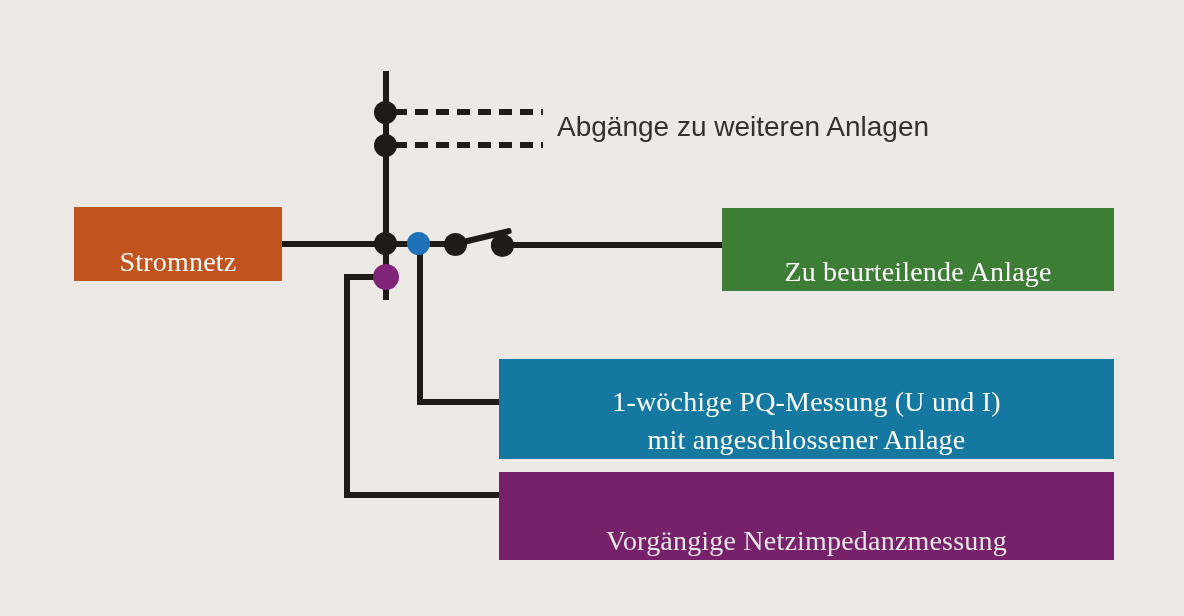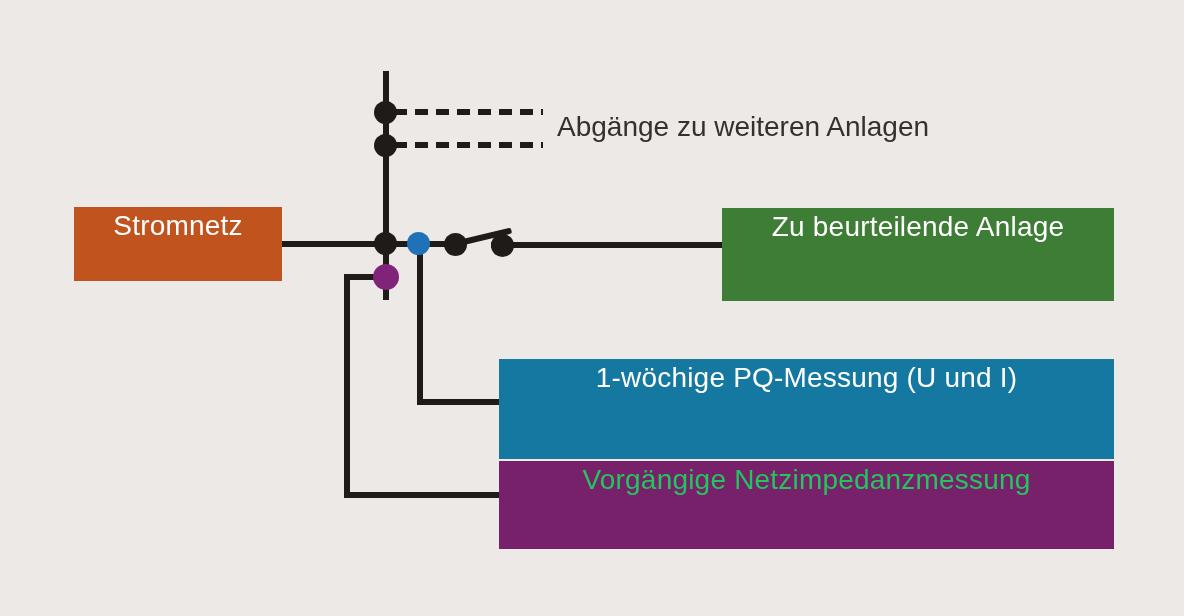--- a/index.html
+++ b/index.html
@@ -46,25 +46,26 @@
     transform: rotate(-13.5deg);
     border-radius: 0 2px 2px 0;
   }
 
   
   .box {
     position: absolute;
     display: flex;
     flex-direction: column;
     align-items: center;
-    justify-content: flex-start;
+    justify-content: flex-end;
     text-align: center;
     font-size: 28px;
     line-height: 38px;
     letter-spacing: 0.2px;
+    font-family: Liberation Serif, serif;
   }
 
   .annotation {
     position: absolute;
     font-size: 28px;
     line-height: 40px;
     white-space: nowrap;
   }
 </style>
 </head>
@@ -98,25 +99,26 @@
   <div class="dot" style="left: 373px; top: 264px; width: 26px; height: 26px; background-color: rgb(127, 36, 120);"></div>
 
   <div class="dot" style="left: 444px; top: 233px; width: 23px; height: 23px; background-color: rgb(30, 27, 25);"></div>
   <div class="dot" style="left: 491px; top: 234px; width: 23px; height: 23px; background-color: rgb(30, 27, 25);"></div>
   <div class="blade" style="left:455px; top:241px; width:58px;"></div>
 
   <div class="box" style="left: 74px; top: 207px; width: 208px; height: 74px; background-color: rgb(192, 83, 30); color: rgb(255, 255, 255);">
     <span>Stromnetz</span>
   </div>
 
-  <div class="box" style="left: 722px; top: 208px; width: 392px; height: 93px; background-color: rgb(62, 125, 53); color: rgb(255, 255, 255);">
+  <div class="box" style="left: 722px; top: 208px; width: 392px; height: 83px; background-color: rgb(62, 125, 53); color: rgb(255, 255, 255);">
     <span>Zu beurteilende Anlage</span>
   </div>
 
   <div class="box" style="left: 499px; top: 359px; width: 615px; height: 100px; background-color: rgb(21, 120, 161); color: rgb(255, 255, 255);">
     <span>1-wöchige PQ-Messung (U und I)</span>
+    <span>mit angeschlossener Anlage</span>
   </div>
 
-  <div class="box" style="left: 499px; top: 461px; width: 615px; height: 88px; background-color: rgb(118, 33, 105); color: #22c55e; gap: 40px;">
+  <div class="box" style="left: 499px; top: 472px; width: 615px; height: 88px; background-color: rgb(118, 33, 105); color: #e5e5e5; gap: 40px;">
     <span>Vorgängige Netzimpedanzmessung</span>
   </div>
 
 </div>
 
 </body></html>

